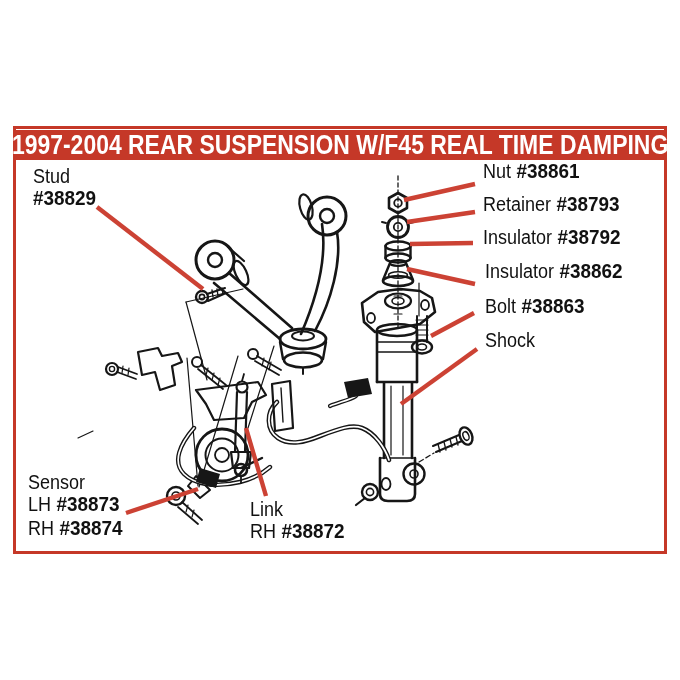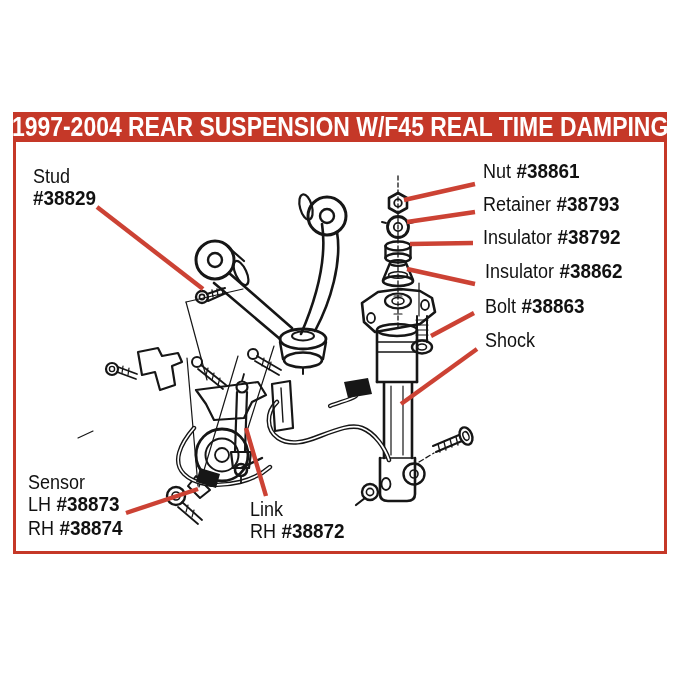--- a/index.html
+++ b/index.html
@@ -5,21 +5,21 @@
   html,body{margin:0;padding:0;background:#fff;}
   .stage{
     position:relative;width:680px;height:680px;background:var(--paper,#fff);
     font-family:"Liberation Sans",sans-serif;overflow:hidden;
   }
   .frame{
     position:absolute;left:13px;top:126px;width:654px;height:428px;
     border:3px solid var(--banner-red,#C53828);box-sizing:border-box;background:#fff;
   }
   .banner{
-    position:absolute;left:13px;top:112px;width:654px;height:30px;
+    position:absolute;left:13px;top:130px;width:654px;height:30px;
     background:var(--banner-red,#C53828);display:flex;align-items:center;justify-content:center;
     z-index:3;
   }
   .banner-text{
     color:#fff;font-weight:bold;font-size:27px;letter-spacing:0px;white-space:nowrap;
     transform:scaleX(0.85);transform-origin:center center;line-height:30px;
   }
   svg.art{position:absolute;left:0;top:0;z-index:2;}
   .callout{
     position:absolute;z-index:4;color:#111;transform:scaleX(0.9);transform-origin:left top;

